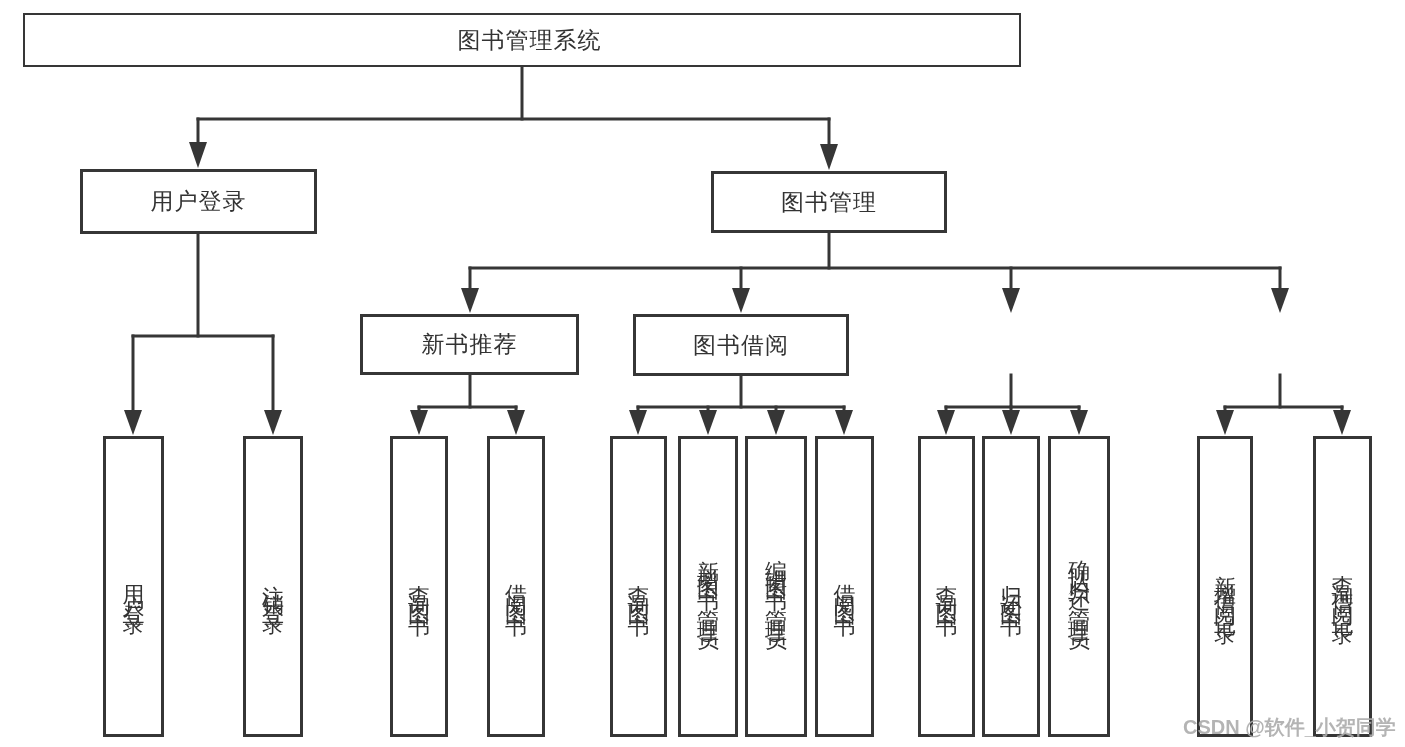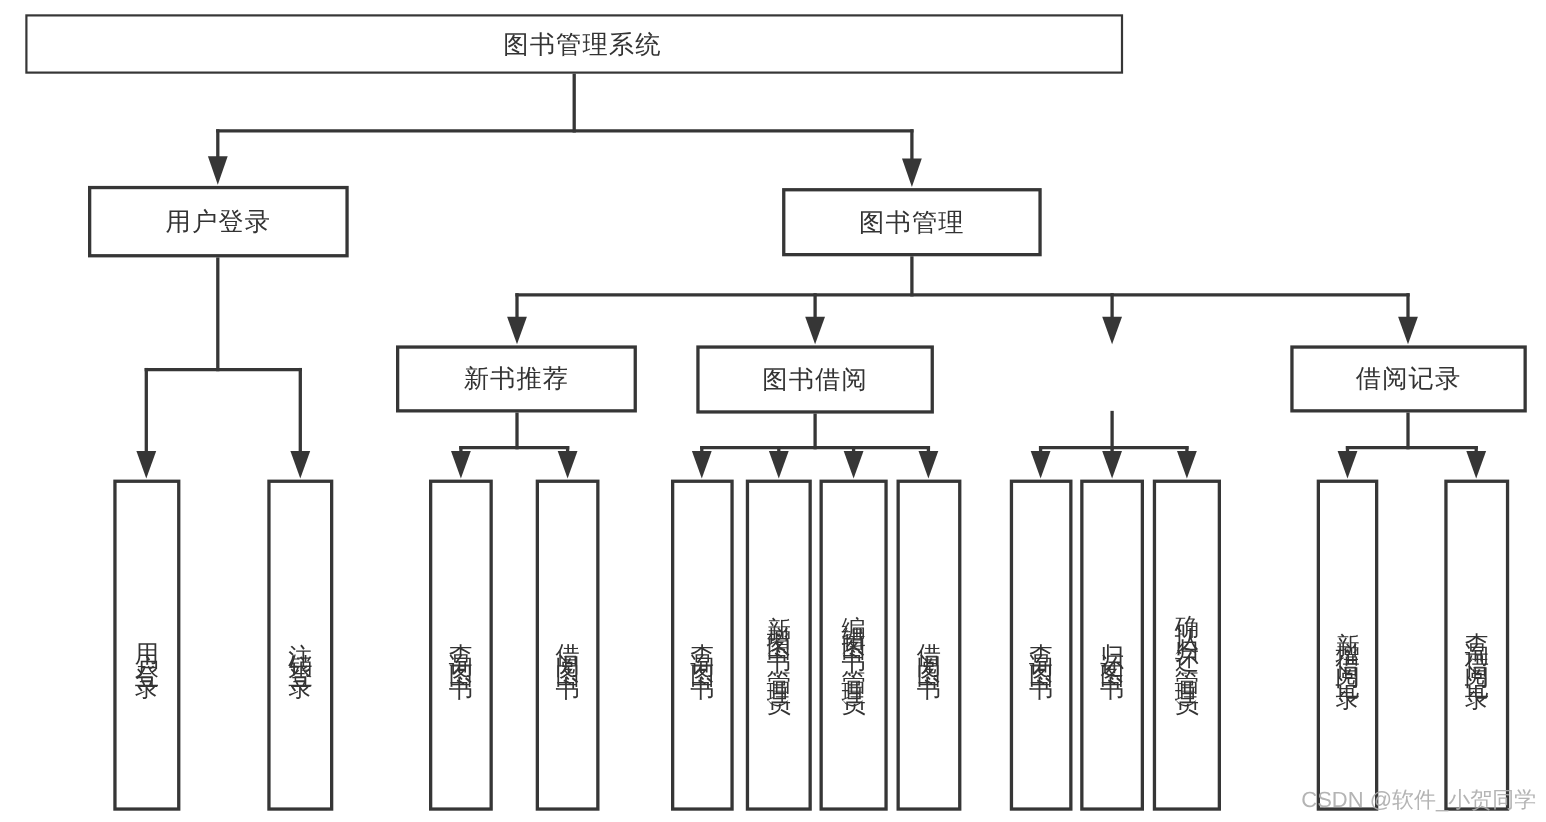--- a/index.html
+++ b/index.html
@@ -41,20 +41,21 @@
     line-height: 1;
     max-height: 284px;
   }
   .watermark {
     position: absolute;
     left: 1183px;
     top: 714px;
     font-size: 20px;
     color: rgba(172, 172, 172, 0.9);
     white-space: nowrap;
+    font-weight: bold;
   }
 </style>
 </head>
 <body>
 
 <div class="canvas">
 
   <svg class="connector-layer" width="1405" height="747" viewBox="0 0 1405 747">
     <g stroke="#363636" stroke-width="3" fill="none" stroke-linecap="square">
 
@@ -138,23 +139,20 @@
   <div class="node hbox" style="left:360px;top:314px;width:219px;height:61px">
     <span>新书推荐</span>
   </div>
 
   <div class="node hbox" style="left:711px;top:171px;width:236px;height:62px">
     <span>图书管理</span>
   </div>
   <div class="node hbox" style="left:633px;top:314px;width:216px;height:62px">
     <span>图书借阅</span>
   </div>
-  <div class="node hbox" style="left:1173px;top:314px;width:215px;height:61px">
-    <span>借阅记录</span>
-  </div>
 
   <div class="node leaf" style="left:103px;width:61px">
     <span class="vtext">用户登录</span>
   </div>
   <div class="node leaf" style="left:243px;width:60px">
     <span class="vtext">注销登录</span>
   </div>
 
   <div class="node leaf" style="left:390px;width:58px">
     <span class="vtext">查询图书</span>

